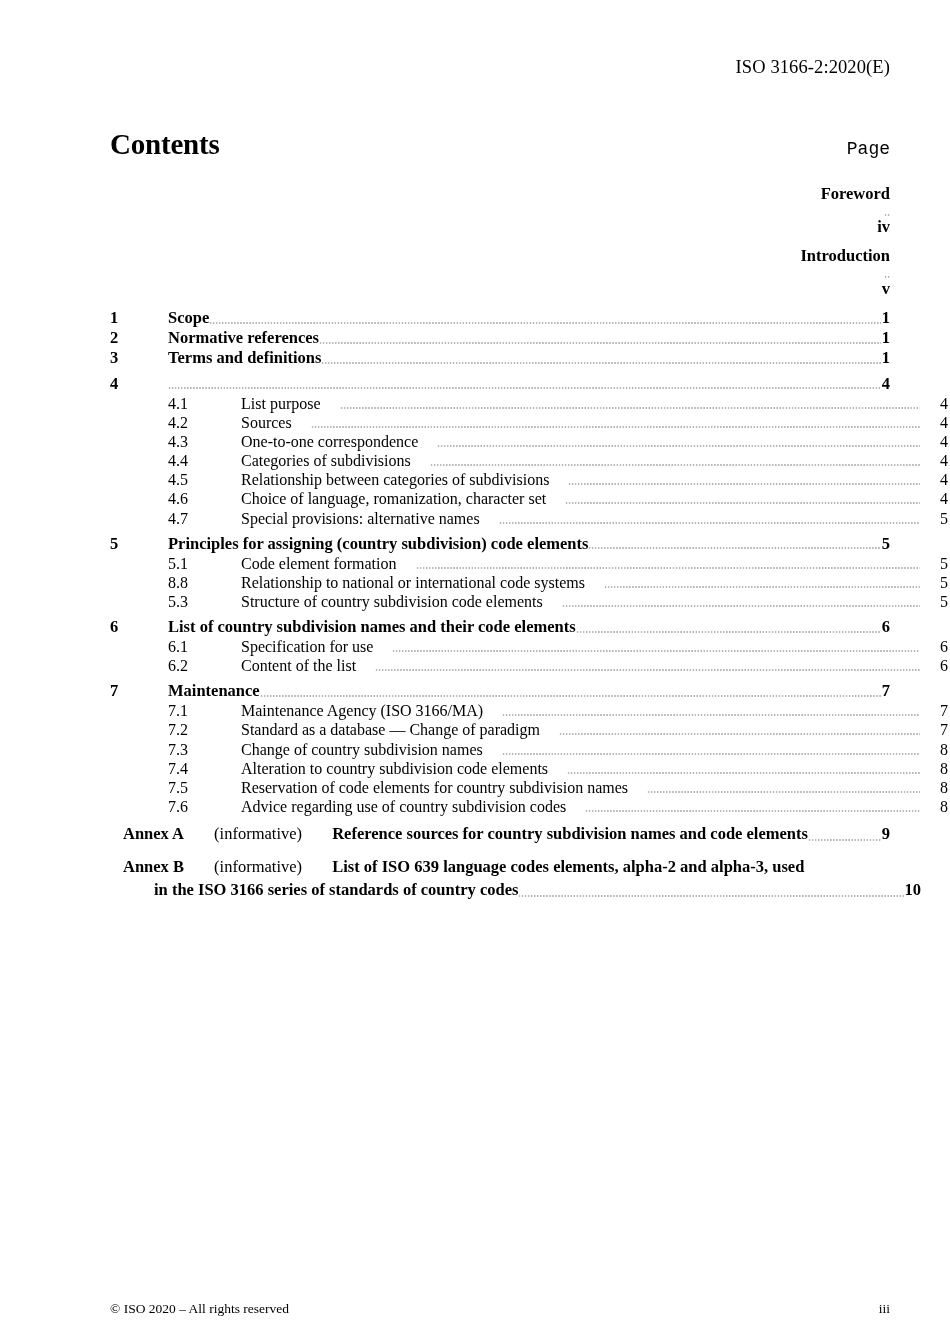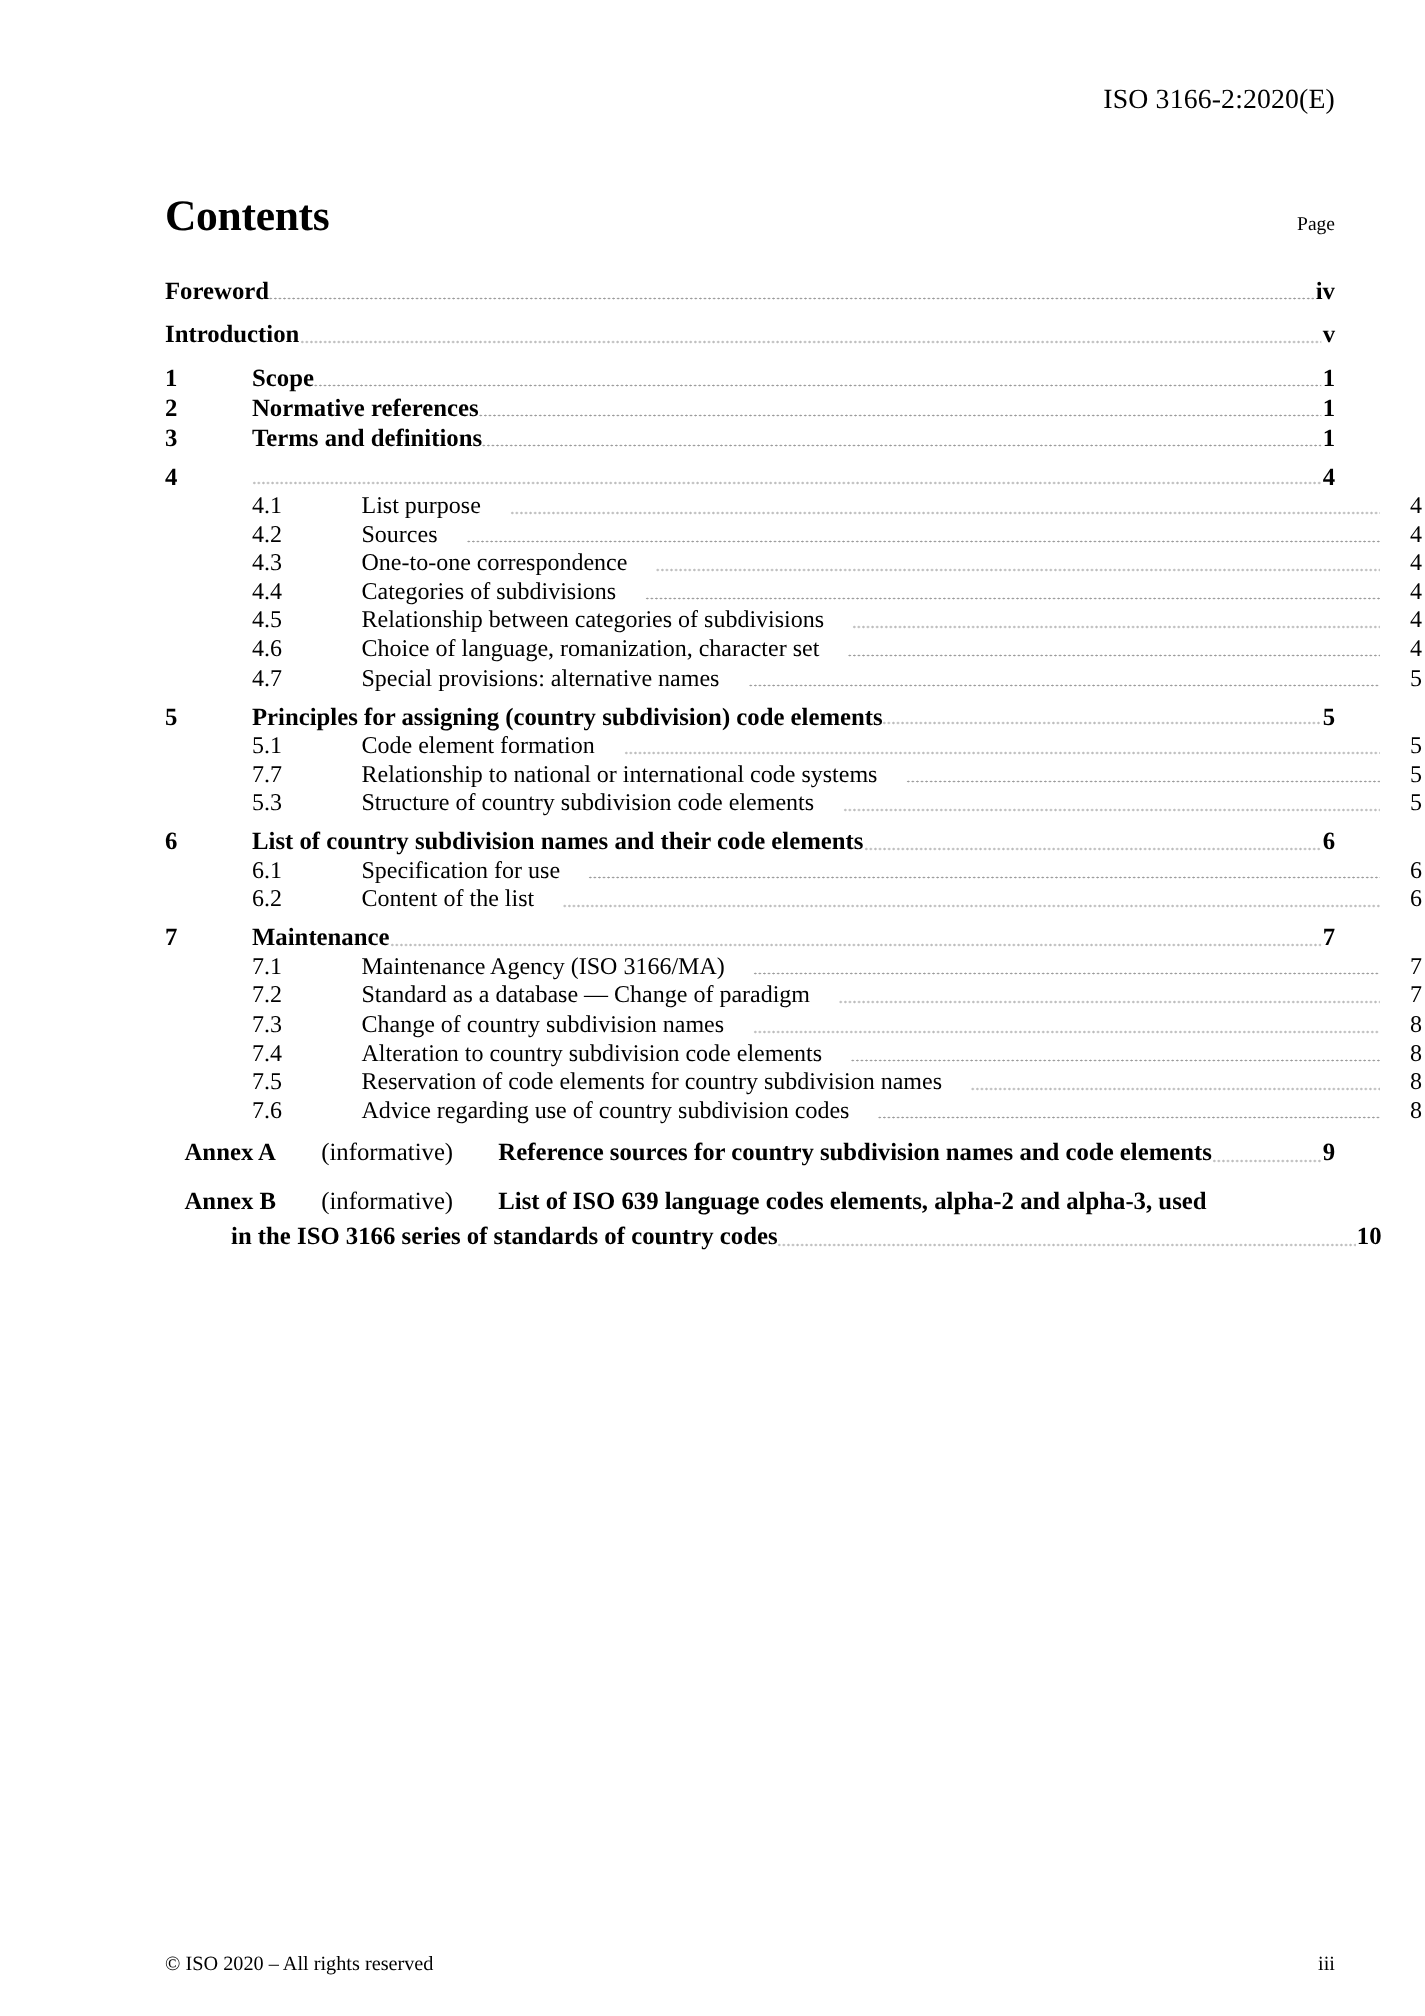--- a/index.html
+++ b/index.html
@@ -44,22 +44,22 @@
     align-items: baseline;
     justify-content: space-between;
   }
   .contents-title {
     font-family: "Liberation Serif", serif;
     font-weight: bold;
     font-size: 29px;
     letter-spacing: -0.2px;
   }
   .page-label {
-    font-family: Liberation Serif, serif;
-    font-size: 13px;
+    font-family: Liberation Mono, monospace;
+    font-size: 18px;
     font-weight: normal;
   }
 
   
   .toc {
     position: absolute;
     top: 186px;
     left: 110px;
     width: 780px;
   }
@@ -108,20 +108,21 @@
     text-align: right;
     white-space: nowrap;
     padding-left: 1px;
   }
 
   
   .lvl0 {
     font-size: 16.5px;
     font-weight: bold;
     margin-bottom: 12.5px;
+    flex-direction: column;
   }
   .lvl0 .pg { font-weight: bold; }
 
   
   .lvl1 {
     font-size: 16.5px;
     font-weight: bold;
     margin-bottom: 3.5px;
   }
   .lvl1 .pg { font-weight: bold; }
@@ -281,21 +282,21 @@
       <span class="leader"></span>
       <span class="pg">5</span>
     </div>
     <div class="toc-entry lvl2">
       <span class="num">5.1</span>
       <span class="title">Code element formation</span>
       <span class="leader"></span>
       <span class="pg">5</span>
     </div>
     <div class="toc-entry lvl2">
-      <span class="num">7.7</span>
+      <span class="num">8.8</span>
       <span class="title">Relationship to national or international code systems</span>
       <span class="leader"></span>
       <span class="pg">5</span>
     </div>
     <div class="toc-entry lvl2">
       <span class="num">5.3</span>
       <span class="title">Structure of country subdivision code elements</span>
       <span class="leader"></span>
       <span class="pg">5</span>
     </div>

